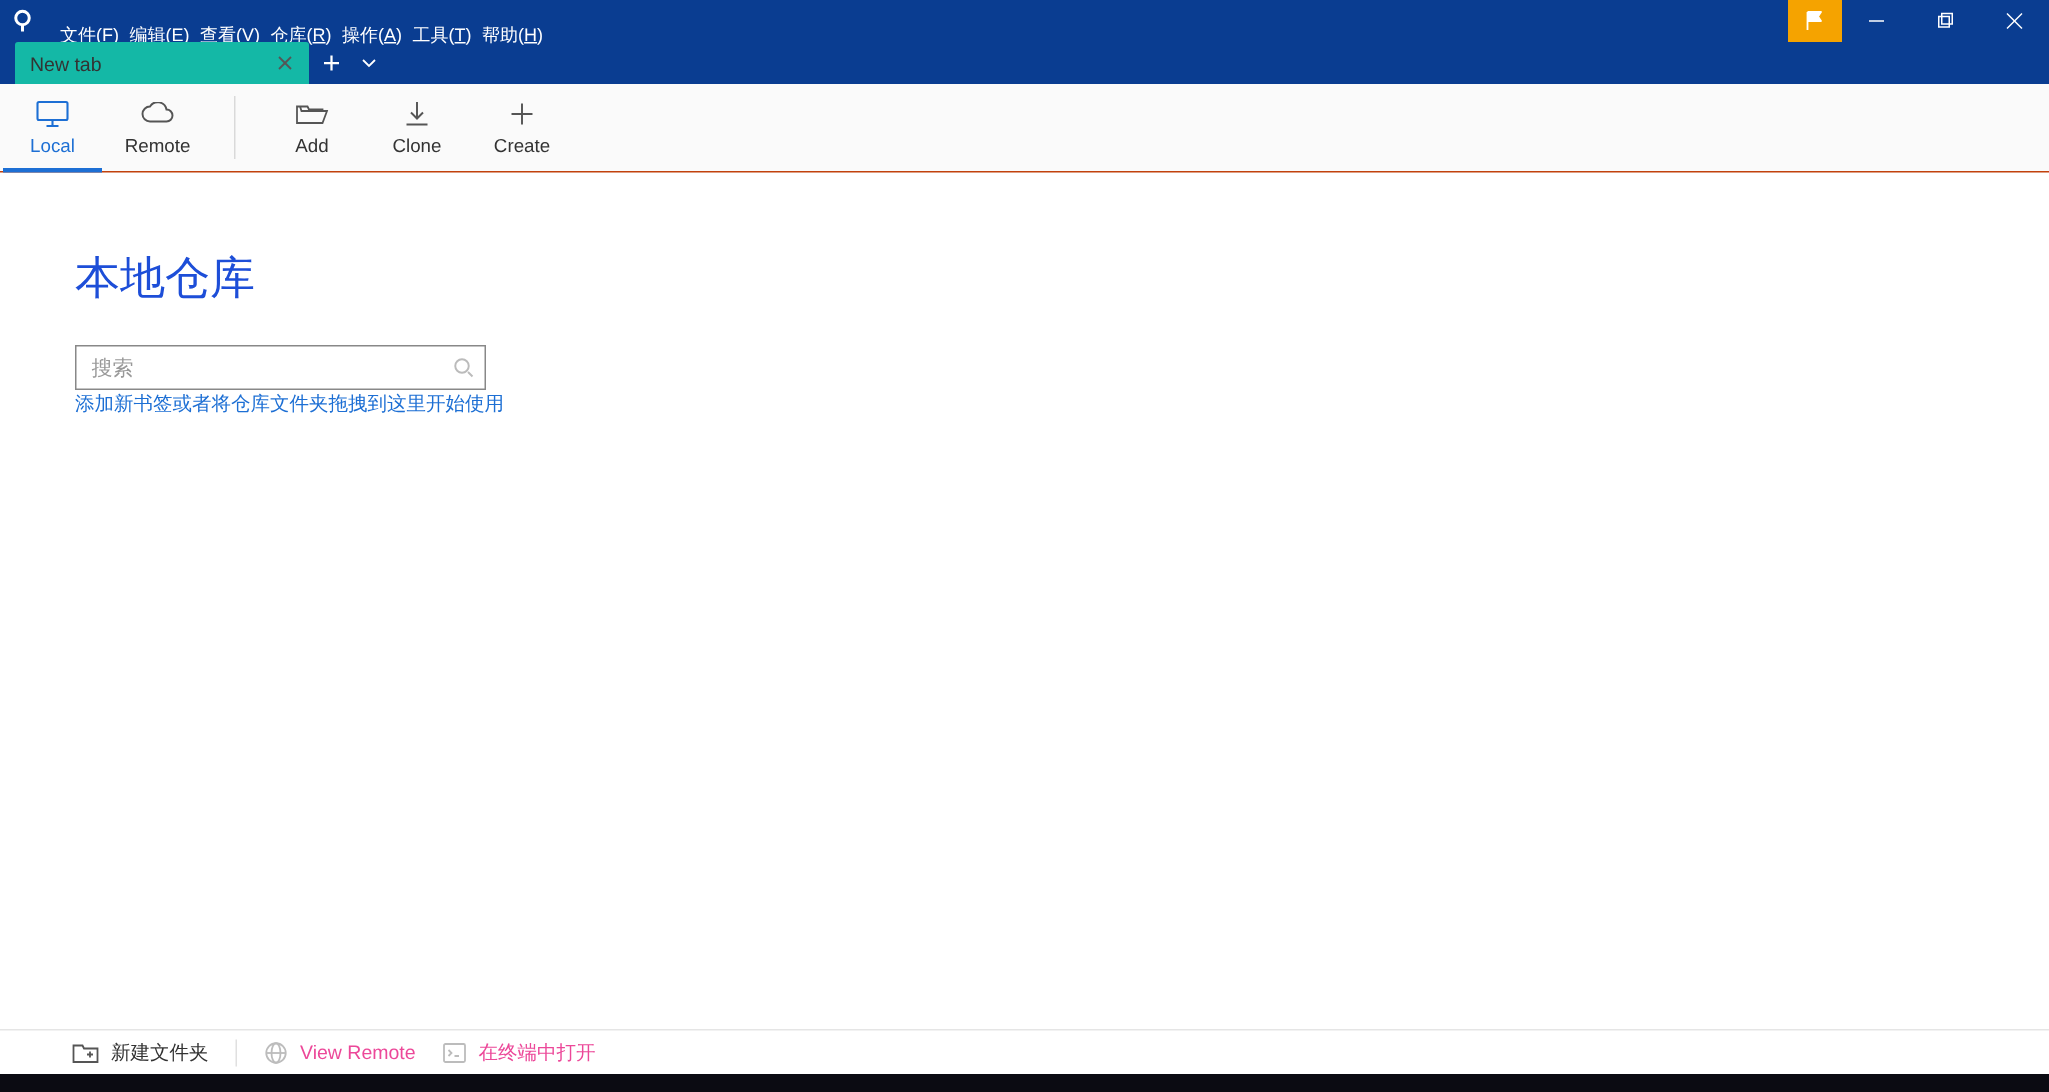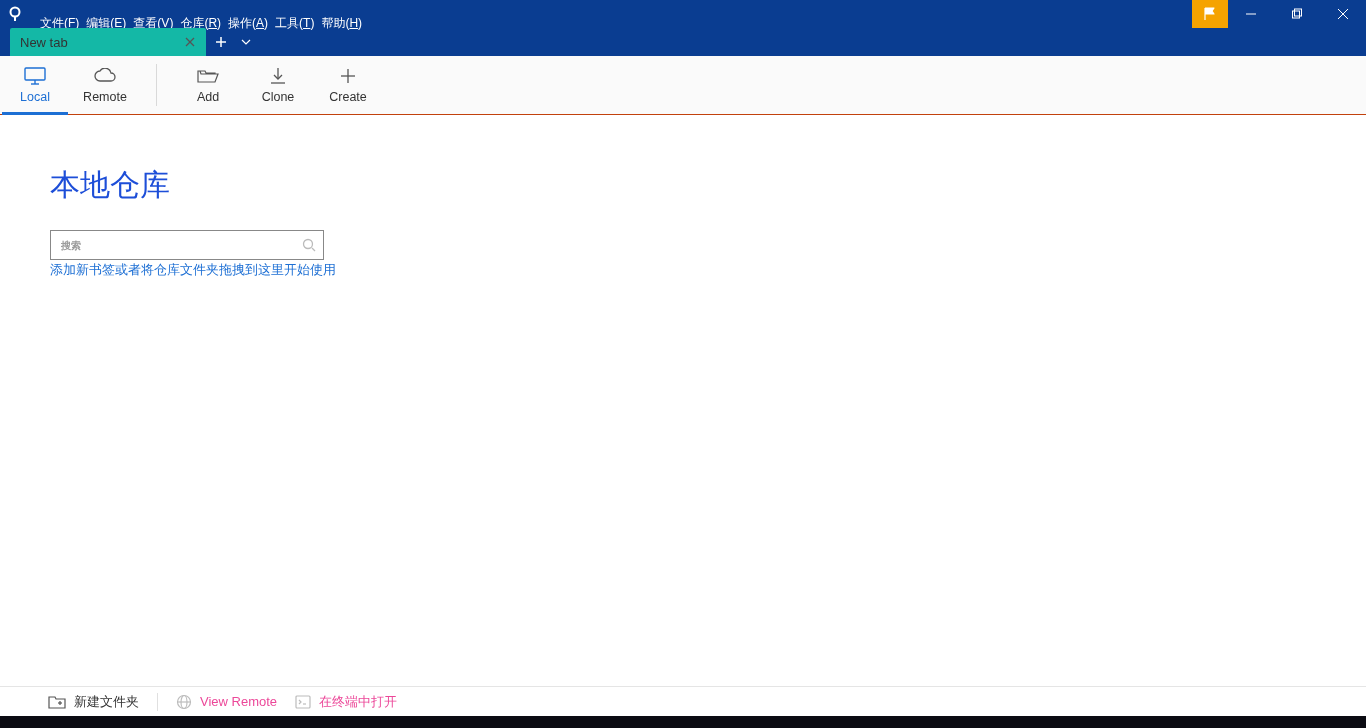--- a/index.html
+++ b/index.html
@@ -29,21 +29,21 @@
   .tool-btn { width:70px; display:flex; flex-direction:column; align-items:center; justify-content:center; gap:4px; font-size:12.5px; color:#333;}
   .tool-btn.active { color:#1d6fd4; position:relative; }
   .tool-btn.active::after { content:""; position:absolute; bottom:-1px; left:2px; right:2px; height:3px; background:#1d6fd4; }
   .tool-sep { width:1px; background:#d9d9d9; margin:8px 16px; }
   .tool-icon { height:20px; display:flex; align-items:center; justify-content:center; }
 
   
   .main { position:absolute; top:115px; left:0; right:0; bottom:42px; padding:50px 0 0 50px; }
   .page-title { font-size:30px; font-weight:400; color:#1d4ed8; }
   .search-wrap { margin-top:24px; position:relative; width:274px; }
-  .search-input { width:100%; height:30px; border:1px solid #888; padding:0 32px 0 10px; font-size:10px; color:#be185d; outline:none;font-weight:bold; }
+  .search-input { width:100%; height:30px; border:1px solid #888; padding:0 32px 0 10px; font-size:14px; color:#be185d; outline:none; }
   .search-input::placeholder { color:#999; }
   .search-icon-inner { position:absolute; right:8px; top:50%; transform:translateY(-50%); color:#bbb; }
   .hint-link { display:inline-block; font-size:13px; color:#1d6fd4; }
 
   
   .statusbar { position:absolute; bottom:12px; left:0; right:0; height:30px; border-top:1px solid #e5e5e5; display:flex; align-items:center; padding:0 18px 0 48px; gap:18px; font-size:13px; color:#333; background:#fff;}
   .status-item { display:flex; align-items:center; gap:8px; }
   .status-item.disabled { color:#ec4899; }
   .status-sep { width:1px; height:18px; background:#e0e0e0; }
 

